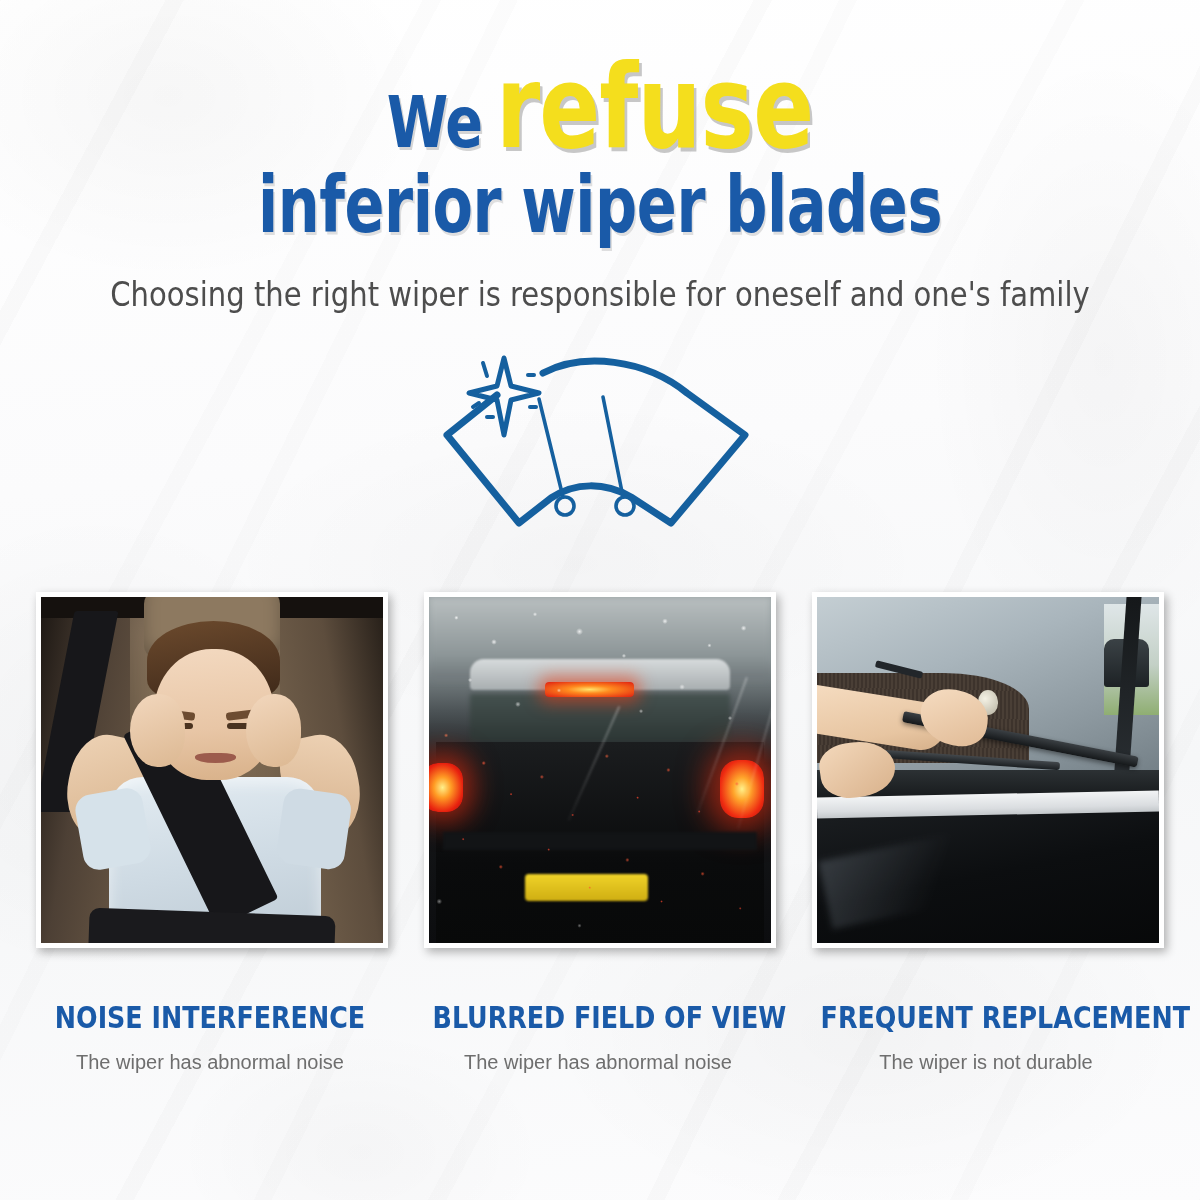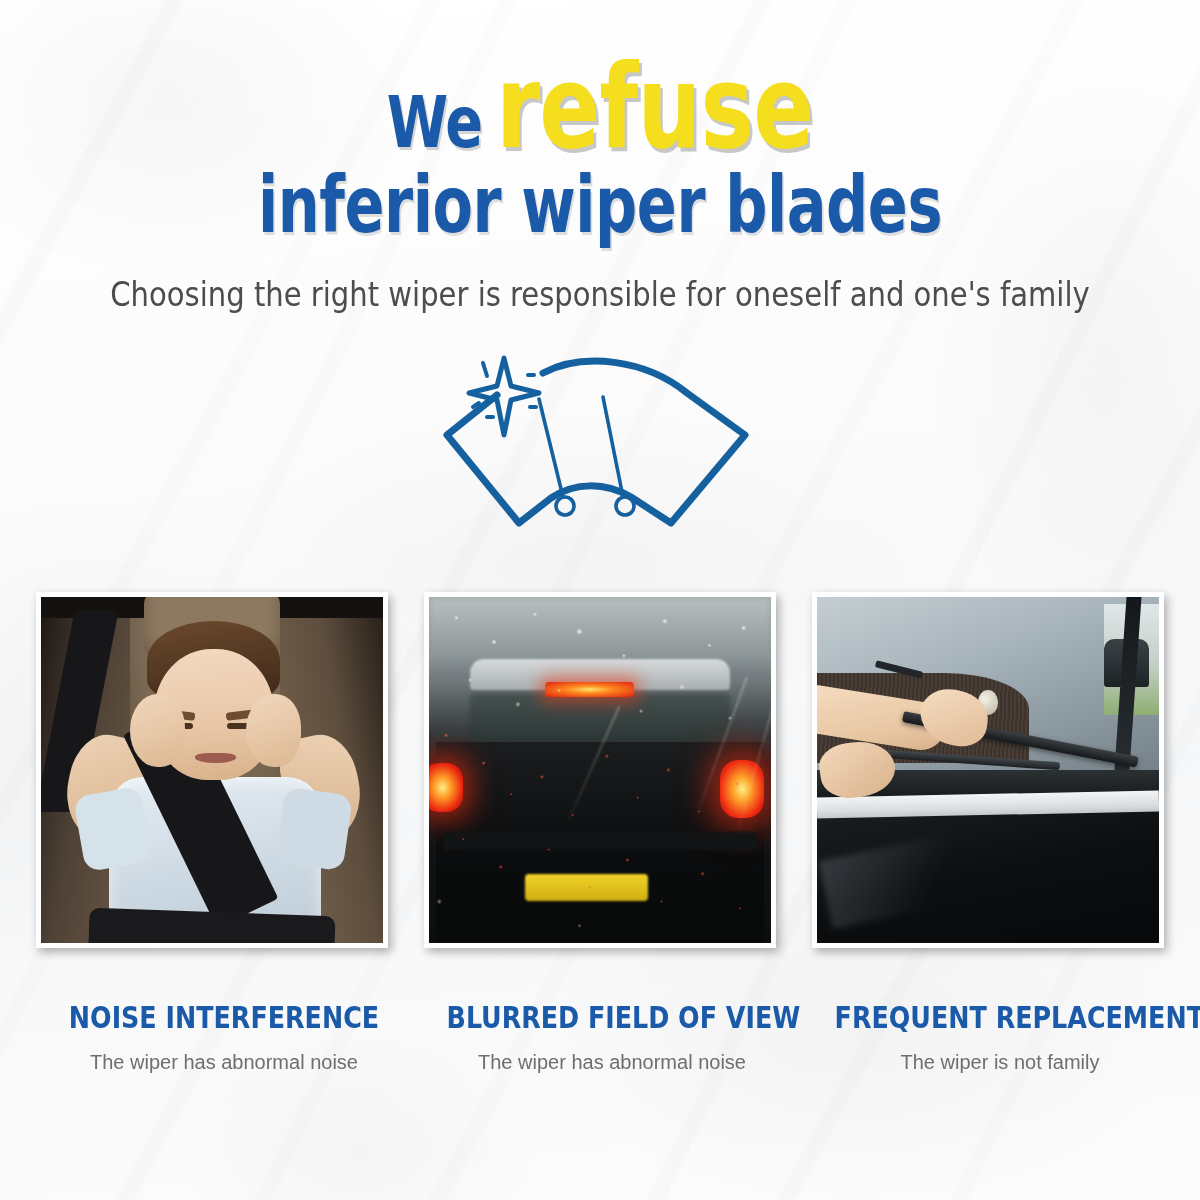--- a/index.html
+++ b/index.html
@@ -428,21 +428,21 @@
     position:absolute; left:1%; top:42%;
     width:22%; height:16%;
     background:linear-gradient(150deg,#f3d8bb,#d9b28c);
     border-radius:40% 55% 50% 45%;
     transform:rotate(-8deg);
   }
 
   
   #caption-row {
     position:absolute;
-    top:1000px; left:48px;
+    top:1000px; left:34px;
     width:1128px;
     display:flex; justify-content:space-between;
   }
   .caption-cell { width:352px; text-align:center; }
   .cap-title {
     font-family:"Liberation Sans Narrow","DejaVu Sans Condensed","Liberation Sans", sans-serif;
     font-weight:bold;
     font-size:30px;
     color:#1a5aa8;
     letter-spacing:0px;
@@ -571,15 +571,15 @@
   <div class="caption-cell">
     <div class="cap-title">NOISE INTERFERENCE</div>
     <div class="cap-sub">The wiper has abnormal noise</div>
   </div>
   <div class="caption-cell">
     <div class="cap-title">BLURRED FIELD OF VIEW</div>
     <div class="cap-sub">The wiper has abnormal noise</div>
   </div>
   <div class="caption-cell">
     <div class="cap-title">FREQUENT REPLACEMENT</div>
-    <div class="cap-sub">The wiper is not family</div>
+    <div class="cap-sub">The wiper is not durable</div>
   </div>
 </div>
 
 </body></html>

